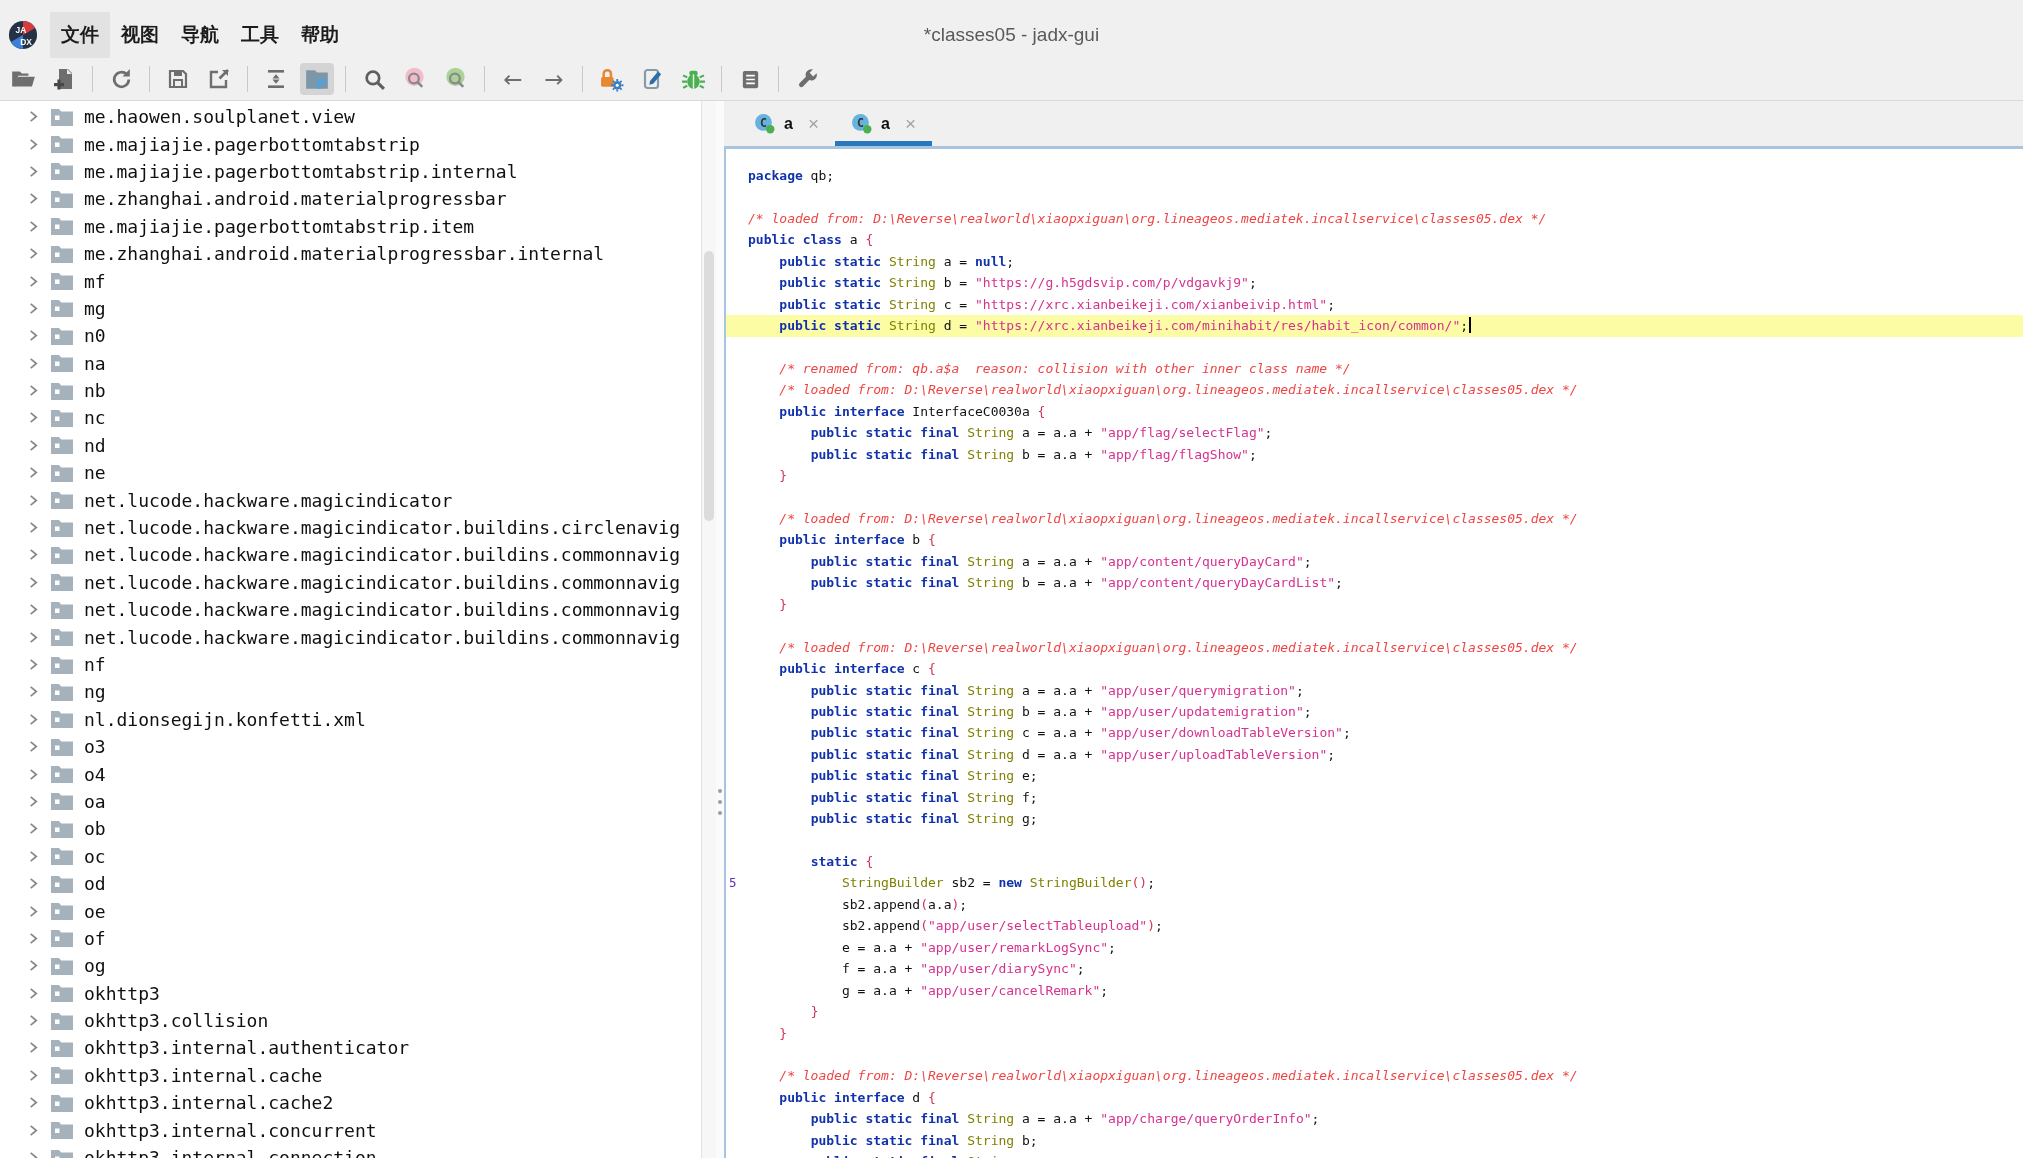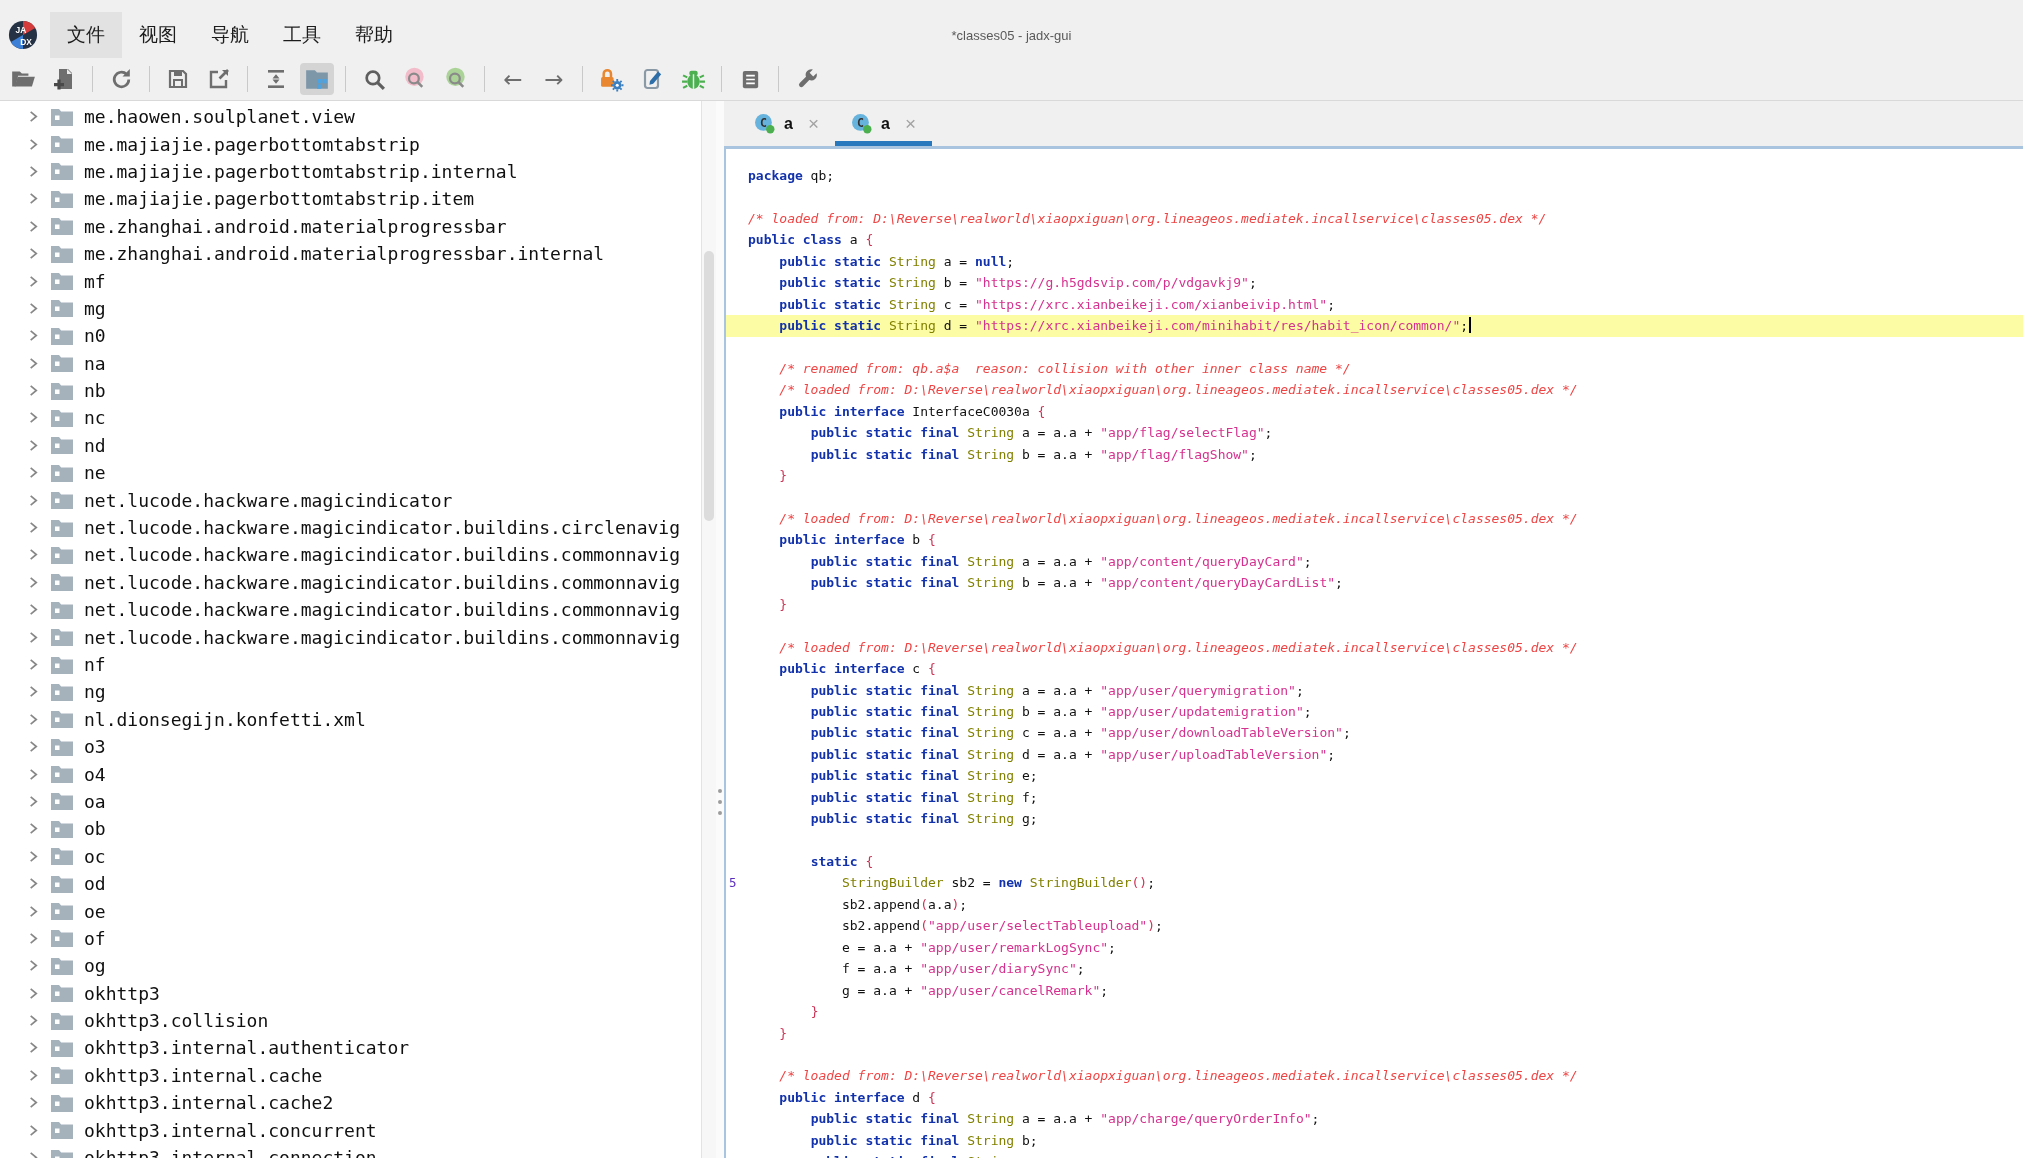--- a/index.html
+++ b/index.html
@@ -5,23 +5,23 @@
   html,body { margin:0; padding:0; }
   body {
     width:2023px; height:1158px; overflow:hidden; position:relative;
     background:#f0f0f0; font-family:"Liberation Sans", sans-serif;
     -webkit-font-smoothing:antialiased;
   }
   
   .titlebar { height:46px; display:flex; align-items:center; position:relative; background:#f0f0f0;margin-top:12px; }
   .logo { width:30px; height:30px; margin:0 12px 0 8px; flex:0 0 30px; }
   .menubar { display:flex; align-items:stretch; height:100%; }
-  .menu-item { display:flex; align-items:center; padding:0 17px; font-size:19px; color:#1c1c1c; cursor:default; }
+  .menu-item { display:flex; align-items:center; padding:0 11px; font-size:19px; color:#1c1c1c; cursor:default;font-weight:bold; }
   .menu-item.active { background:#e2e2e2; }
-  .window-title { position:absolute; left:50%; top:50%; transform:translate(-50%,-50%); font-size:13px; color:#595959; white-space:nowrap; }
+  .window-title { position:absolute; left:50%; top:50%; transform:translate(-50%,-50%); font-size:19px; color:#595959; white-space:nowrap; }
   
   .toolbar { height:42px; background:#f0f0f0; border-bottom:1px solid #d9d9d9; display:flex; align-items:center; padding-left:6px; gap:7px; }
   .tbtn { width:34px; height:32px; display:flex; align-items:center; justify-content:center; border-radius:4px; flex:0 0 34px; }
   .tbtn.active { background:#d4d4d4; }
   .tsep { width:1px; height:26px; background:#c9c9c9; margin:0 4px; flex:0 0 1px; }
   .arrow-glyph { font-size:23px; color:#6e6e6e; font-family:"DejaVu Sans", sans-serif; line-height:1; }
   
   .main { display:flex; height:1069px; }
   .tree-panel { width:716px; flex:0 0 716px; background:#fff; position:relative; overflow:hidden; }
   .tree-rows { padding-top:2px; }
@@ -237,32 +237,32 @@
   </div>
 
   <div class="tree-row">
     <svg class="chev" viewBox="0 0 16 16">
       <path d="M5 3l6 5-6 5" fill="none" stroke="#878787" stroke-width="1.8"></path>
     </svg>
     <svg class="folder-ic" viewBox="0 0 24 20">
       <path d="M1 2h8l2.2 2.5H23V19H1z" fill="#a5b2bc"></path>
       <rect x="5" y="8.5" width="4.5" height="4.5" fill="#fff"></rect>
     </svg>
+    <span class="tree-label">me.zhanghai.android.materialprogressbar</span>
+  </div>
+
+  <div class="tree-row">
+    <svg class="chev" viewBox="0 0 16 16">
+      <path d="M5 3l6 5-6 5" fill="none" stroke="#878787" stroke-width="1.8"></path>
+    </svg>
+    <svg class="folder-ic" viewBox="0 0 24 20">
+      <path d="M1 2h8l2.2 2.5H23V19H1z" fill="#a5b2bc"></path>
+      <rect x="5" y="8.5" width="4.5" height="4.5" fill="#fff"></rect>
+    </svg>
     <span class="tree-label">me.majiajie.pagerbottomtabstrip.item</span>
-  </div>
-
-  <div class="tree-row">
-    <svg class="chev" viewBox="0 0 16 16">
-      <path d="M5 3l6 5-6 5" fill="none" stroke="#878787" stroke-width="1.8"></path>
-    </svg>
-    <svg class="folder-ic" viewBox="0 0 24 20">
-      <path d="M1 2h8l2.2 2.5H23V19H1z" fill="#a5b2bc"></path>
-      <rect x="5" y="8.5" width="4.5" height="4.5" fill="#fff"></rect>
-    </svg>
-    <span class="tree-label">me.zhanghai.android.materialprogressbar</span>
   </div>
 
   <div class="tree-row">
     <svg class="chev" viewBox="0 0 16 16">
       <path d="M5 3l6 5-6 5" fill="none" stroke="#878787" stroke-width="1.8"></path>
     </svg>
     <svg class="folder-ic" viewBox="0 0 24 20">
       <path d="M1 2h8l2.2 2.5H23V19H1z" fill="#a5b2bc"></path>
       <rect x="5" y="8.5" width="4.5" height="4.5" fill="#fff"></rect>
     </svg>

